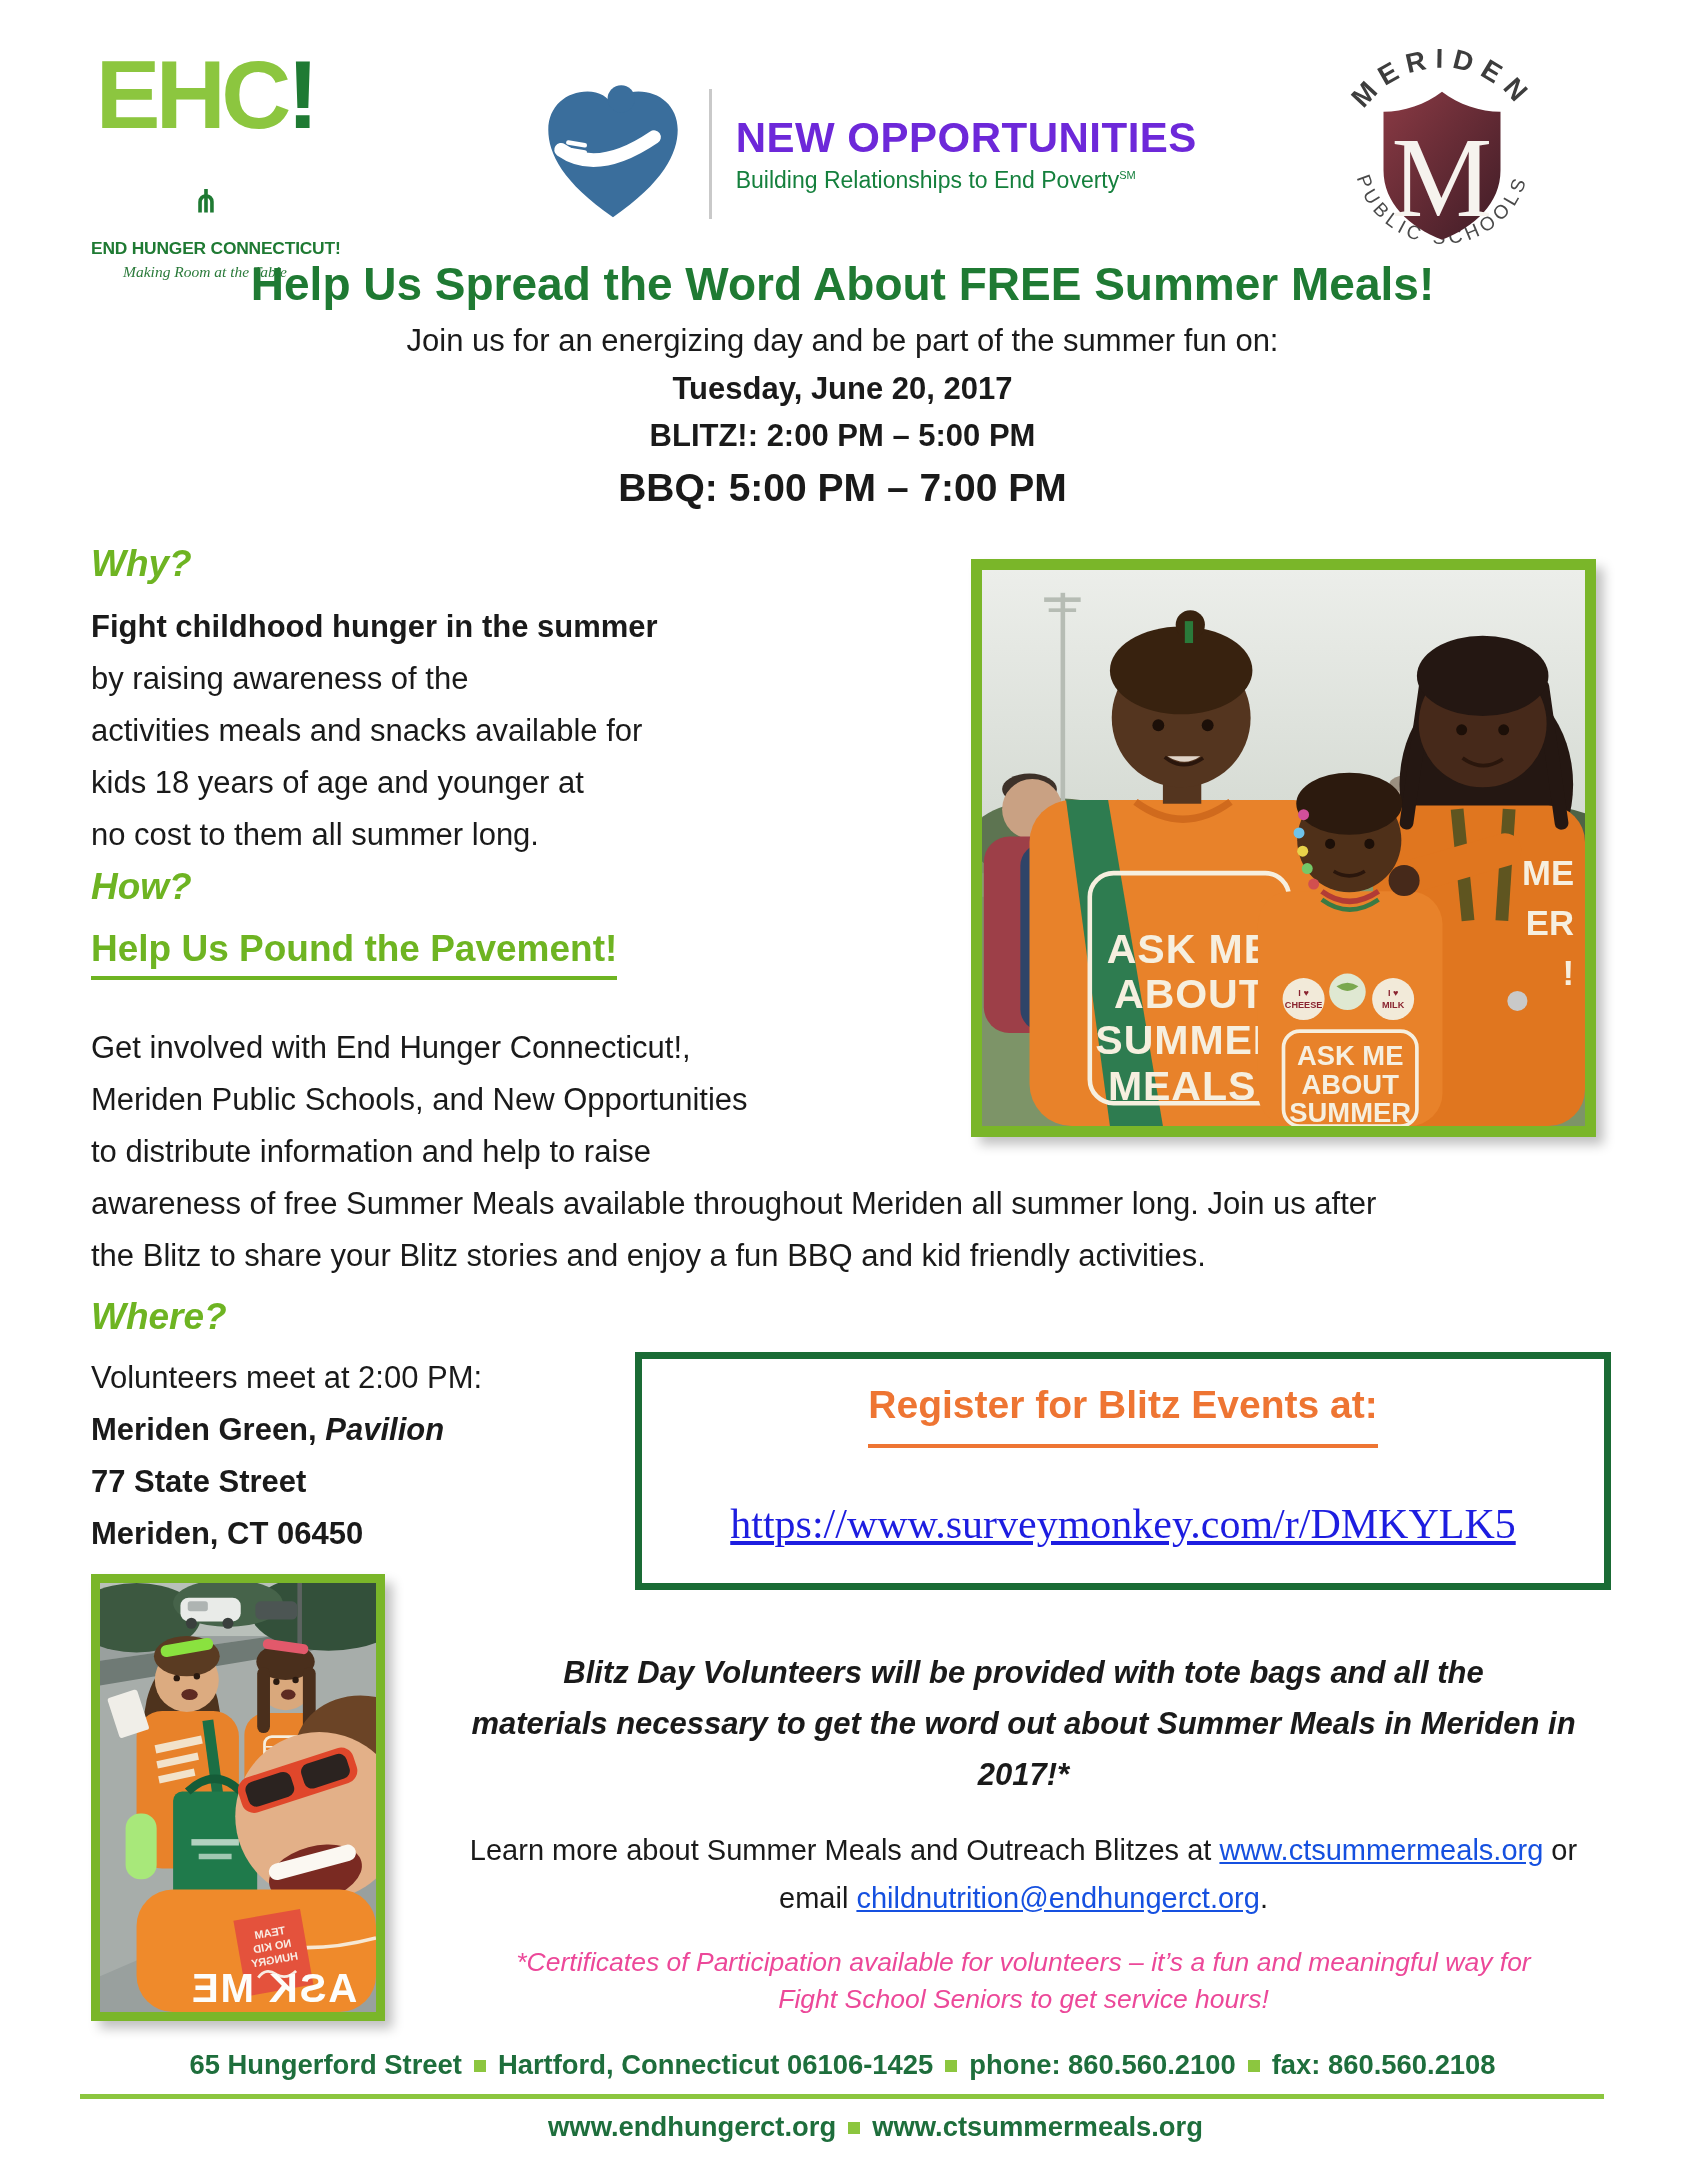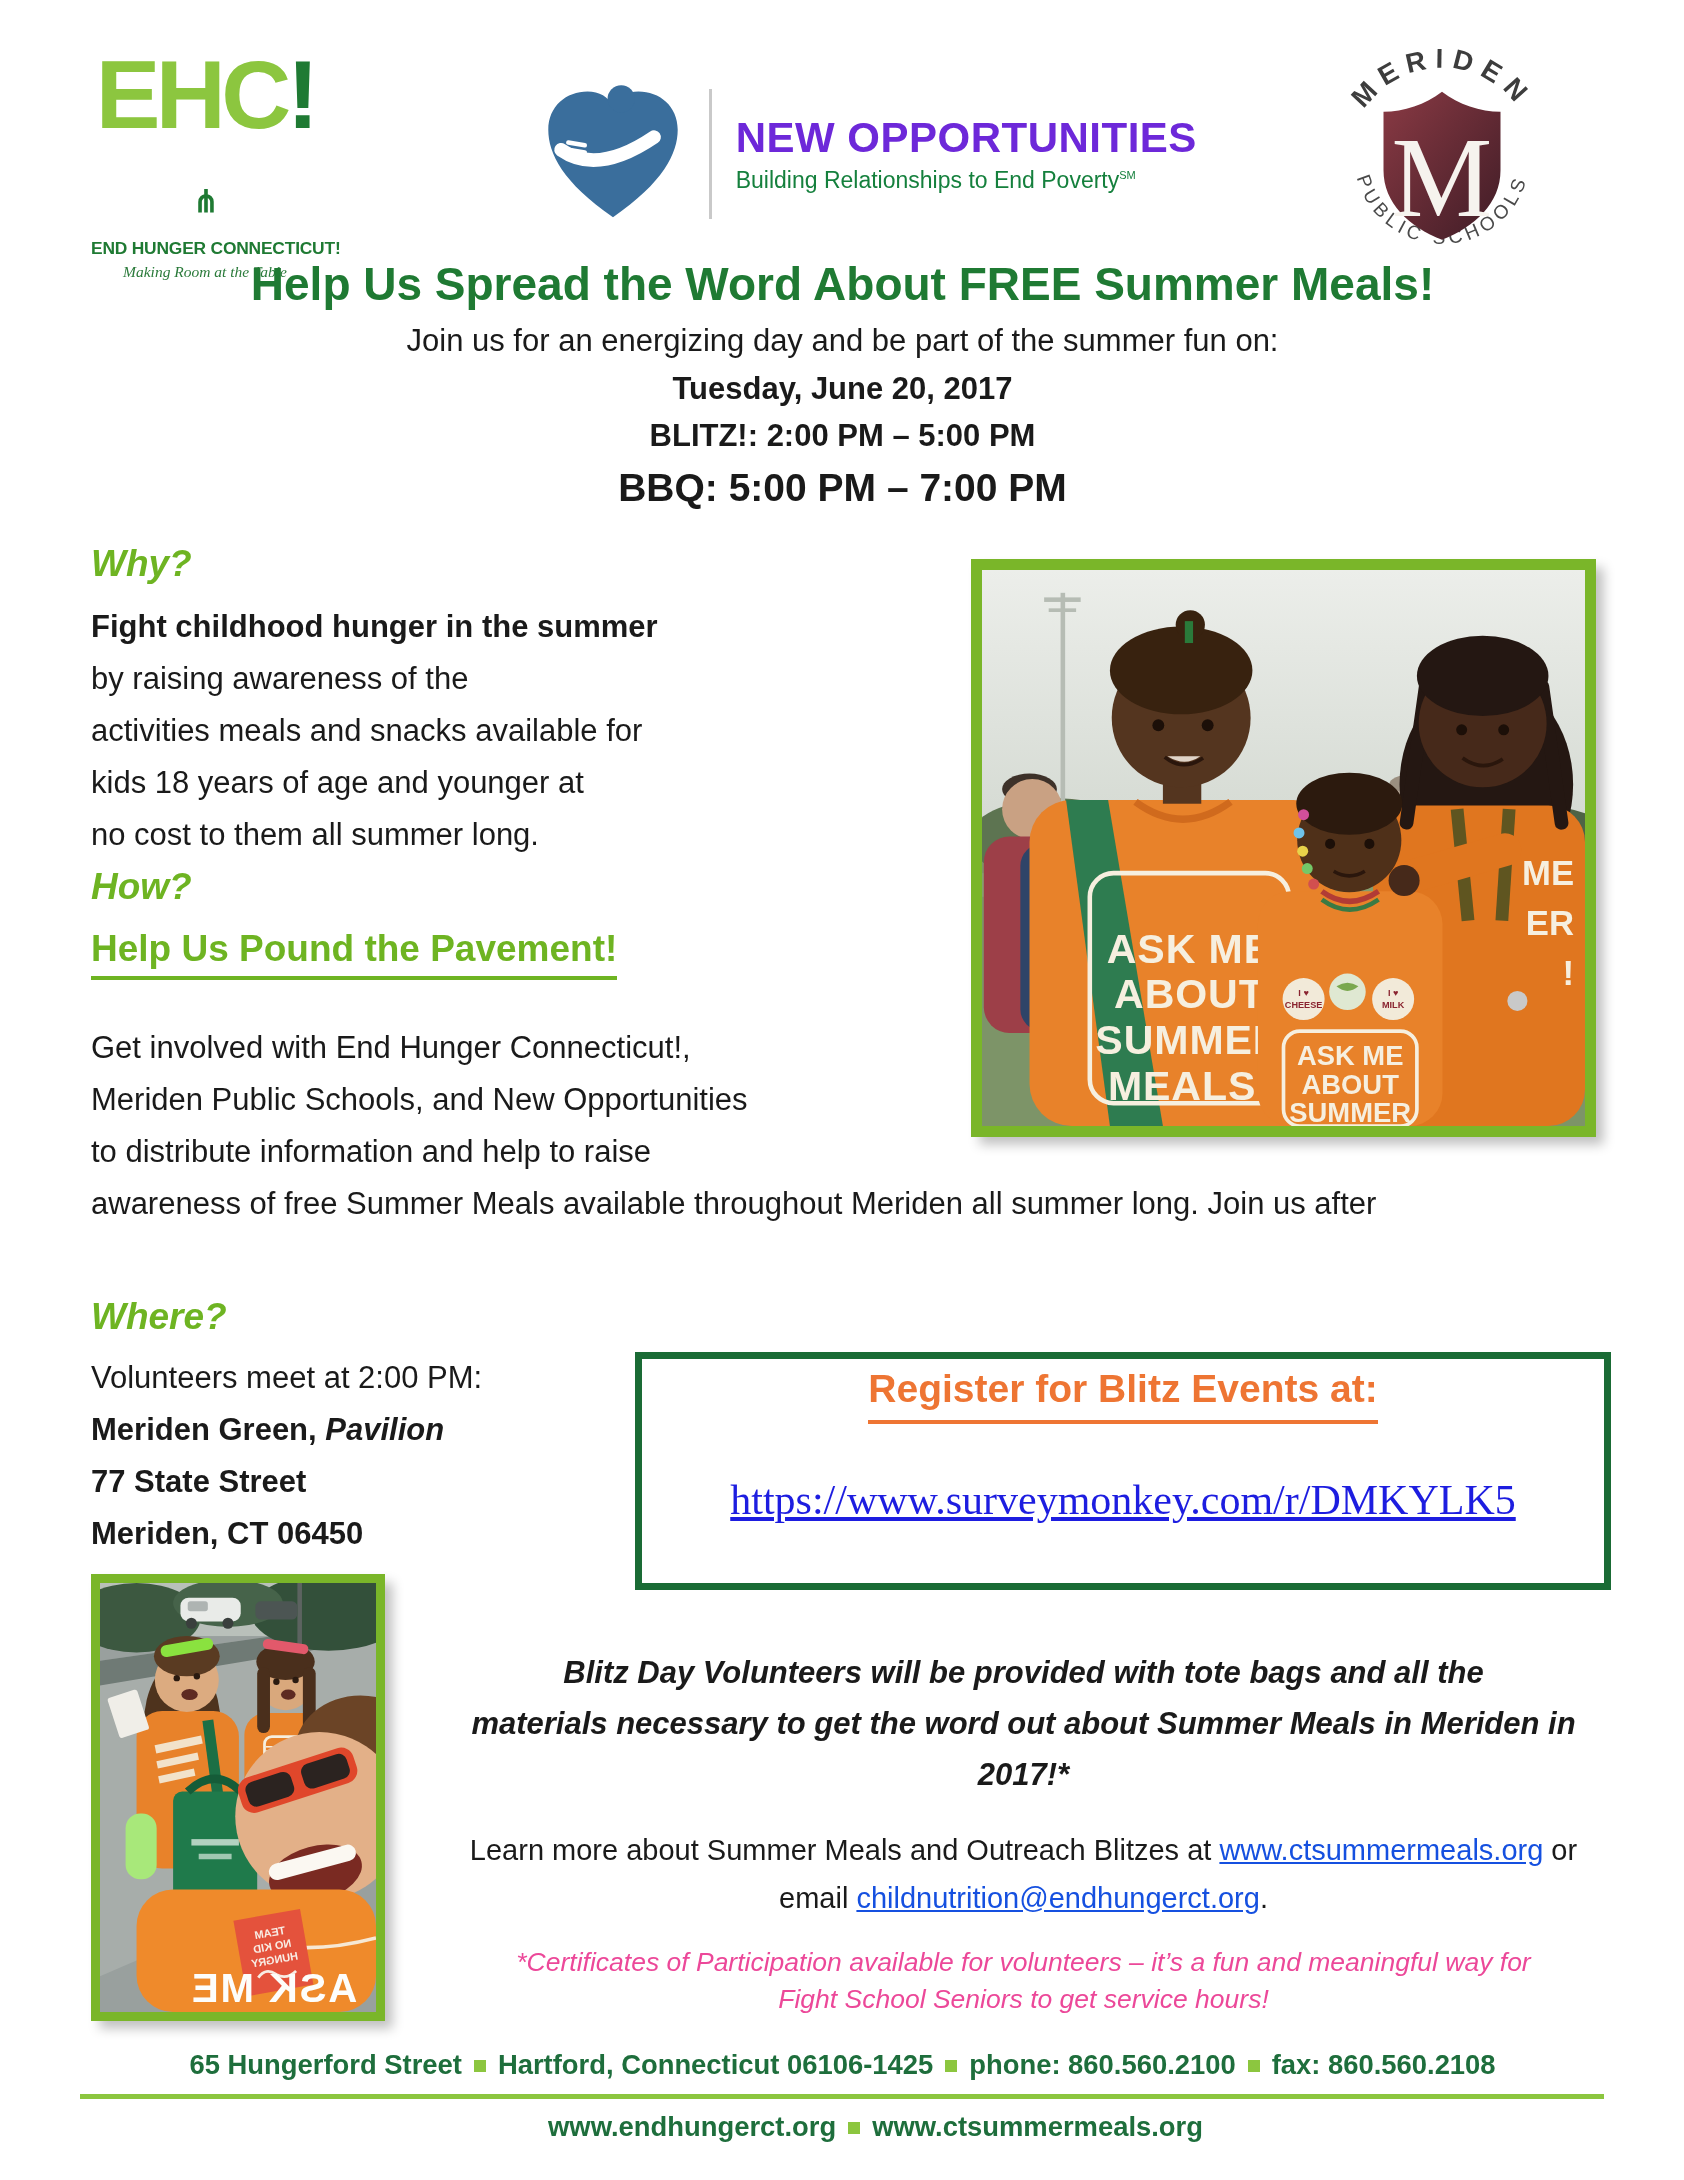--- a/index.html
+++ b/index.html
@@ -51,22 +51,22 @@
   .how-para .row{height:52px;line-height:52px;white-space:nowrap;}
 
   .where-h{left:91px;top:1296px;}
   .where-block{left:91px;top:1352px;width:548px;font-size:31px;}
   .where-block .row{height:52px;line-height:52px;white-space:nowrap;}
   .italic{font-style:italic;}
 
   
   .register-box{left:635px;top:1352px;width:976px;height:238px;border:7.3px solid #1a6b35;
                 box-sizing:border-box;text-align:center;background:#ffffff;}
-  .reg-h{display:inline-block;margin-top:8px;font-size:39px;font-weight:bold;color:#ee7533;
-         border-bottom:4.6px solid #ee7533;padding-bottom:9px;}
+  .reg-h{display:inline-block;margin-top:24px;font-size:39px;font-weight:bold;color:#ee7533;
+         border-bottom:4.6px solid #ee7533;padding-bottom:17px;}
   .reg-url{display:inline-block;margin-top:52px;font-size:42px;color:#1d1de0;
            font-family:"Liberation Serif",serif;text-decoration:underline;}
 
   
   .bottom-block{left:402px;top:1647px;width:1243px;text-align:center;}
   .tote .row{height:51px;line-height:51px;font-size:31px;font-weight:bold;font-style:italic;}
   .learn{margin-top:25.6px;font-size:29px;line-height:48px;}
   .link{color:#1550e0;text-decoration:underline;}
   .certs{margin-top:22px;font-size:26.5px;font-style:italic;line-height:37px;color:#ec4899;}
 
@@ -240,20 +240,21 @@
     </svg>
   </div>
 
   <div class="abs sec-h how-h">How?</div>
   <div class="abs how-sub">Help Us Pound the Pavement!</div>
   <div class="abs how-para">
     <div class="row">Get involved with End Hunger Connecticut!,</div>
     <div class="row">Meriden Public Schools, and New Opportunities</div>
     <div class="row">to distribute information and help to raise</div>
     <div class="row">awareness of free Summer Meals available throughout Meriden all summer long. Join us after</div>
+    <div class="row">the Blitz to share your Blitz stories and enjoy a fun BBQ and kid friendly activities.</div>
   </div>
 
   <div class="abs sec-h where-h">Where?</div>
   <div class="abs where-block">
     <div class="row">Volunteers meet at 2:00 PM:</div>
     <div class="row bold"><span>Meriden Green, </span><span class="italic">Pavilion</span></div>
     <div class="row bold">77 State Street</div>
     <div class="row bold">Meriden, CT 06450</div>
   </div>
 

